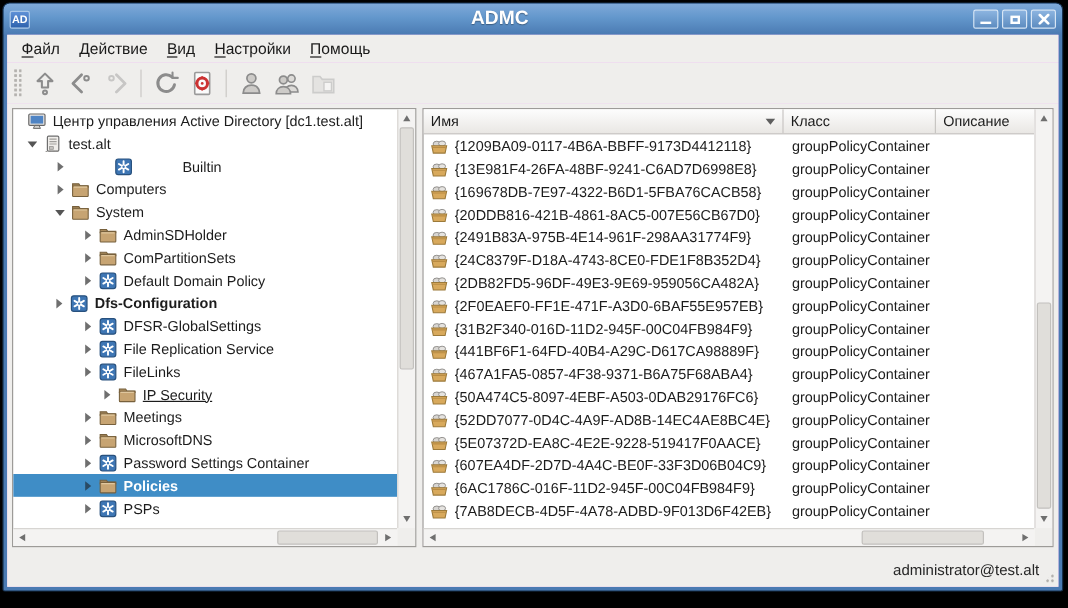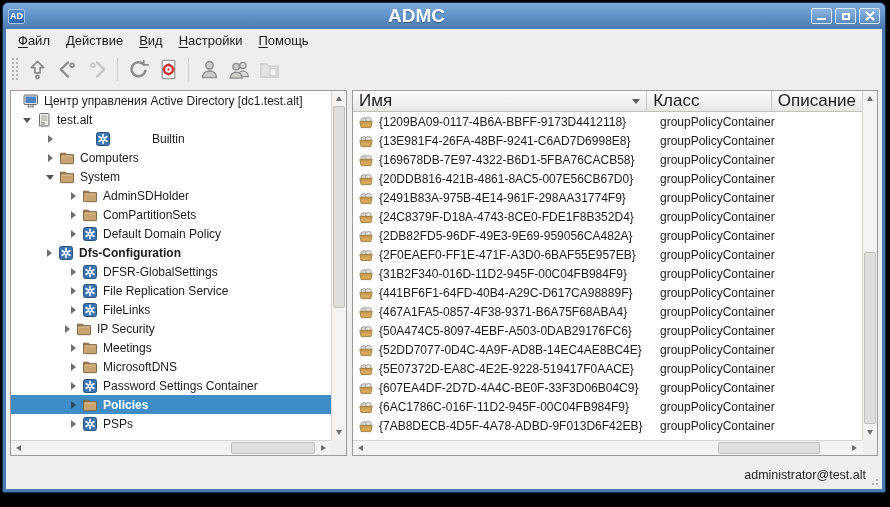--- a/index.html
+++ b/index.html
@@ -8,21 +8,21 @@
   .window { position:absolute; left:2px; top:2px; width:884px; height:491px;
     background:#4a7ab2; border:1px solid #17314d; border-radius:6px 6px 2px 2px;
     display:flex; flex-direction:column; overflow:hidden; }
   
   .titlebar { height:26px; flex:none; display:flex; align-items:center; padding:0 5px;
     background:linear-gradient(#7fa9d9 0%, #6397cc 45%, #4a7ab2 100%);
     border-radius:5px 5px 0 0; }
   .app-icon { width:17px; height:15px; flex:none; display:flex; align-items:center; justify-content:center;
     background:linear-gradient(#5e90d6,#2e62ad); border:1px solid #a8c6e8; border-radius:2px;
     color:#fff; font-size:9px; font-weight:bold; }
-  .title { flex:1; text-align:center; color:#fff; font-weight:bold; font-size:19px;
+  .title { flex:1; text-align:center; color:#fff; font-weight:bold; font-size:16px;
     text-shadow:0 1px 1px rgba(0,0,0,.35); }
   .win-btn { width:21px; height:16px; margin-left:3px; flex:none; display:flex; align-items:center;
     justify-content:center; border:1px solid #d8e6f5; border-radius:2px;
     background:linear-gradient(#8cb4e0,#5d8cc0); }
   .glyph-min { width:9px; height:2px; background:#fff; margin-top:6px; }
   .glyph-max { width:8px; height:7px; border:2px solid #fff; }
   
   .menubar { height:23px; flex:none; display:flex; align-items:center; padding:0 4px;
     background:#efeeec; }
   .menu-item { padding:2px 8px; font-size:13px; color:#1a1a1a; cursor:default; }
@@ -53,21 +53,21 @@
     border-left:5px solid #6f6f6f; border-top:4px solid transparent; border-bottom:4px solid transparent; }
   .expander.expanded::before { content:""; position:absolute; left:2px; top:4.5px;
     border-top:5px solid #555; border-left:4px solid transparent; border-right:4px solid transparent; }
   .selected .expander.collapsed::before { border-left-color:#2a4a63; }
   .tree-icon { width:16px; height:16px; flex:none; margin:0 5px 0 2px; }
   
   .table-viewport { position:absolute; left:0; top:0; right:15px; bottom:15px; overflow:hidden;
     display:flex; flex-direction:column; }
   .thead { flex:none; display:flex; height:21px;
     background:linear-gradient(#fdfdfd,#e9e7e4); border-bottom:1px solid #c2c0bd; }
-  .th { display:flex; align-items:center; padding:0 6px; font-size:17px; color:#1c1c1c;
+  .th { display:flex; align-items:center; padding:0 6px; font-size:12px; color:#1c1c1c;
     border-right:1px solid #c8c6c3; }
   .th-name { width:300px; } .th-class { width:127px; } .th-desc { flex:1; border-right:none; }
   .sort-indicator { margin-left:auto; width:0; height:0; border-top:5px solid #5e5e5e;
     border-left:4px solid transparent; border-right:4px solid transparent; }
   .trow { height:19px; display:flex; align-items:center; font-size:12px; color:#1c1c1c; }
   .td-name { width:300px; display:flex; align-items:center; padding-left:5px; white-space:nowrap; }
   .td-name .tree-icon { margin:0 5px 0 0; }
   .td-class { width:127px; padding-left:7px; white-space:nowrap; }
   .td-desc { flex:1; }
   
@@ -339,21 +339,21 @@
               <div class="expander collapsed"></div>
               <span class="tree-icon">
                 <svg width="16" height="16" viewBox="0 0 16 16">
                   <rect x="1.5" y="1.5" width="13" height="13" rx="2" fill="#3e76b4" stroke="#28517e"></rect>
                   <path d="M8 3.4v9.2M4.1 5.7l7.8 4.6M4.1 10.3l7.8-4.6" stroke="#fff" stroke-width="1.6" stroke-linecap="round"></path>
                   <circle cx="8" cy="8" r="1.5" fill="#3e76b4" stroke="#fff" stroke-width="1"></circle>
                 </svg>
               </span>
               <span>FileLinks</span>
             </div>
-            <div class="tree-row" style="padding-left: 50px;">
+            <div class="tree-row" style="padding-left: 72px; text-decoration: underline;">
               <div class="expander collapsed"></div>
               <span class="tree-icon">
                 <svg width="16" height="16" viewBox="0 0 16 16">
                   <path d="M1.5 6V3.2h5.2l1.1 1.6h6.7V6z" fill="#a98a5c" stroke="#77603c" stroke-width=".9"></path>
                   <rect x="1.5" y="5" width="13" height="8.7" rx=".6" fill="#c7a472" stroke="#77603c" stroke-width=".9"></rect>
                   <path d="M2.5 6h11" stroke="#e0c79e" stroke-width="1"></path>
                 </svg>
               </span>
               <span>IP Security</span>
             </div>

